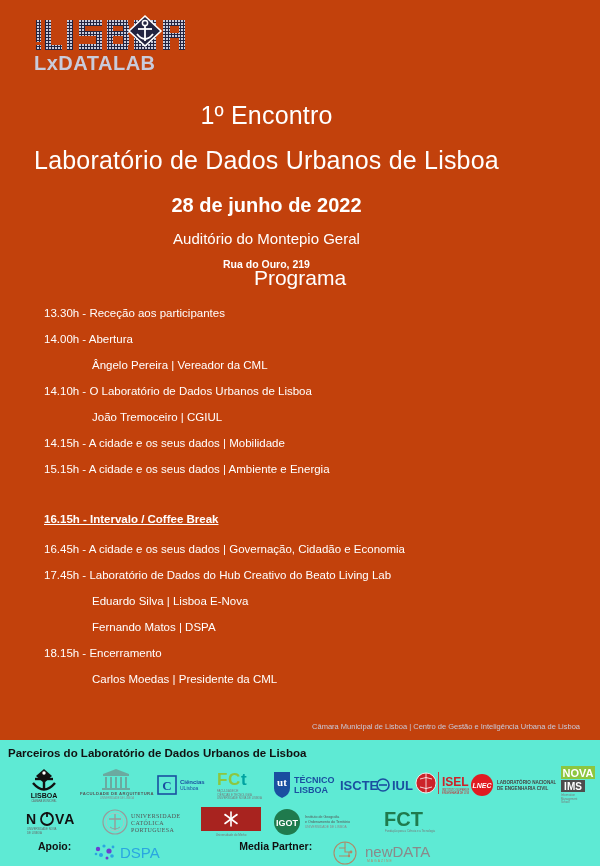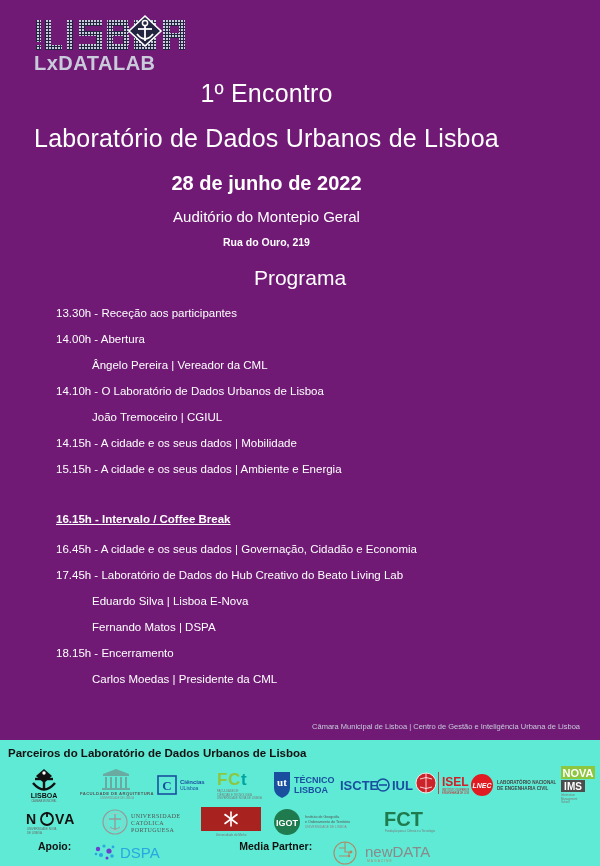--- a/index.html
+++ b/index.html
@@ -8,43 +8,43 @@
     background:#ffffff;
     font-family:"Liberation Sans", sans-serif;
     overflow:hidden;
     position:relative;
   }
   .poster{width:600px;height:866px;position:relative;}
 
   
   .dark{
     position:absolute;left:0;top:0;width:600px;height:740px;
-    background:#701a75;color:#ffffff;
+    background:#c2410c;color:#ffffff;
   }
 
   
   .logo{position:absolute;left:34px;top:14px;width:160px;height:62px;}
   .logo svg{display:block;}
 
   
-  .titleblock{position:absolute;left:0;top:78px;width:533px;text-align:center;}
+  .titleblock{position:absolute;left:0;top:100px;width:533px;text-align:center;}
   .t-line1{font-size:25px;font-weight:400;letter-spacing:.2px;line-height:1.25;}
   .t-line2{font-size:25px;font-weight:400;letter-spacing:.2px;line-height:1.25;margin-top:14px;}
   .t-date{font-size:20px;font-weight:600;margin-top:17px;}
   .t-venue{font-size:15px;font-weight:400;margin-top:13px;}
   .t-addr{font-size:10.5px;font-weight:600;margin-top:11px;}
 
   
   .prog-head{
     position:absolute;left:0;top:266px;width:600px;text-align:center;
     font-size:21px;font-weight:400;
   }
   .prog-list{position:absolute;left:0;top:300px;width:600px;}
   .prog-row{height:26px;line-height:26px;font-size:11.5px;white-space:nowrap;}
-  .prog-row.lvl0{padding-left:56px;}
+  .prog-row.lvl0{padding-left:44px;}
   .prog-row.lvl1{padding-left:92px;}
   .prog-row.bold{font-weight:700;}
   .prog-row.gap-before{margin-top:24px;}
   .prog-row.gap-after{margin-bottom:4px;text-decoration:underline;}
 
   
   .credit{
     position:absolute;left:0;top:722px;width:600px;
     text-align:center;font-size:7.5px;color:#c9cadb;
     padding-right:20px;box-sizing:border-box;

